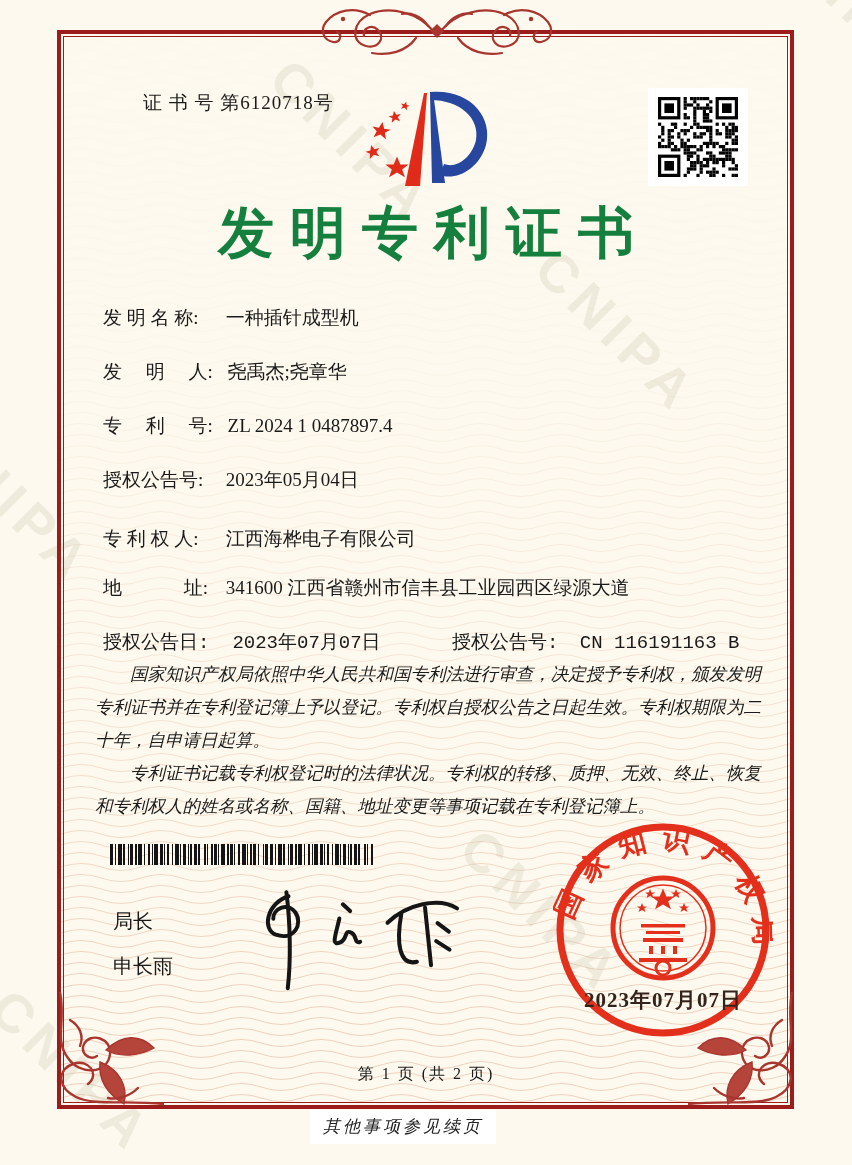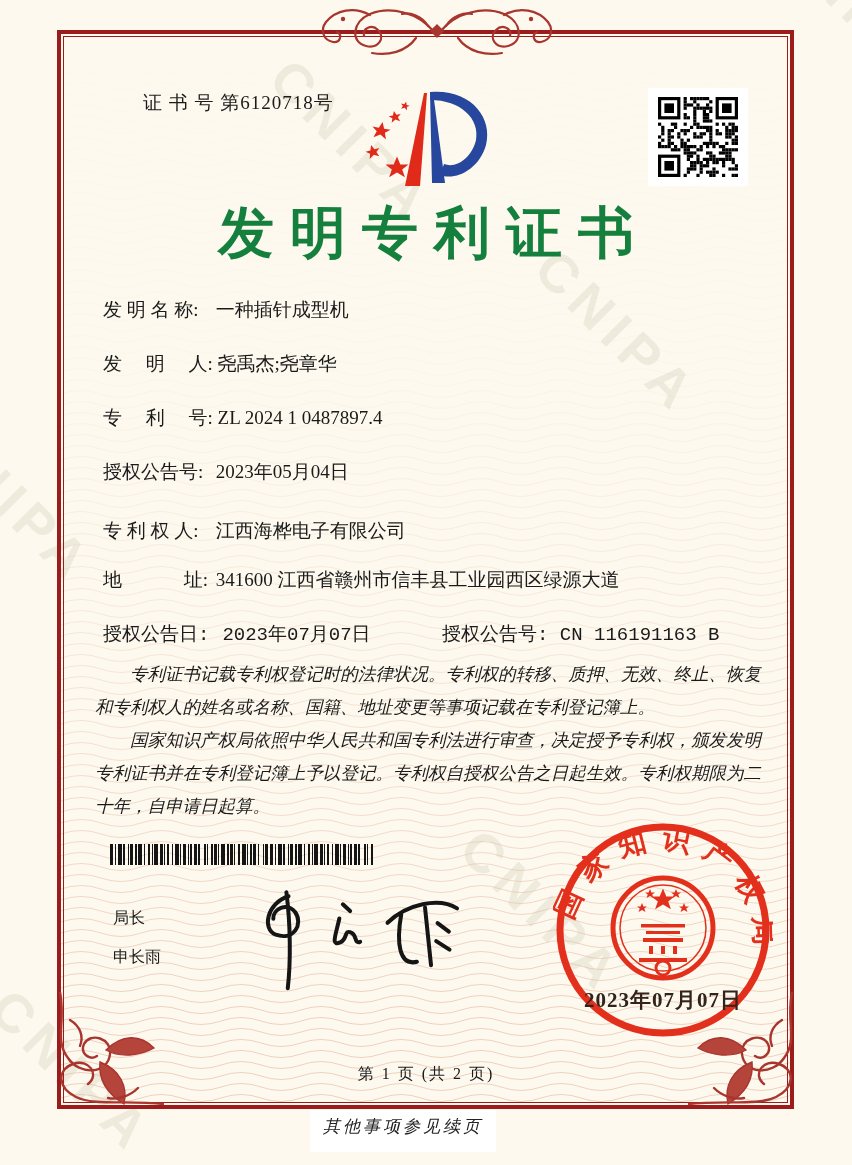--- a/index.html
+++ b/index.html
@@ -44,51 +44,51 @@
   .qr-box{left:648px;top:88px;width:100px;height:98px;background:#ffffff;}
   .qr-box svg{margin:9px 10px;display:block;}
   .title{
     left:0;top:196px;width:852px;text-align:center;
     font-size:56px;font-weight:bold;letter-spacing:16px;text-indent:16px;
     color:#15803d;
   }
 
   
   .row{left:103px;width:660px;font-size:19px;white-space:nowrap;}
-  .row .lab{display:inline-block;min-width:108px;}
-  .row .val{}
+  .row .lab{display:inline-block;min-width:108px;margin-top:8px;}
+  .row .val{margin-left:10px;}
   .row .lab2{margin-left:60px;}
 
   
   .paras{
     left:95px;top:658px;width:666px;
     font-size:17.5px;font-style:italic;line-height:33px;
     text-align:justify;
   }
   .paras p{margin:0;text-indent:2em;}
 
   
   .barcode{left:110px;top:844px;}
 
   
-  .signer{left:113px;top:908px;font-family:"Liberation Sans", sans-serif;font-size:16px;}
+  .signer{left:113px;top:908px;font-family:"Liberation Sans", sans-serif;font-size:20px;}
   .signer div{margin-bottom:18px;}
   .signature{left:238px;top:882px;transform:rotate(-2deg);}
 
   
   .seal{left:553px;top:820px;width:220px;height:220px;}
   .seal-date{
     left:568px;top:986px;width:190px;text-align:center;
     font-size:21px;color:#33231a;letter-spacing:1px;font-weight:bold;
   }
 
   
   .page-info{left:0;top:1064px;width:852px;text-align:center;font-size:16px;letter-spacing:2px;font-family:Liberation Serif, serif;}
   .cont-box{
-    left:310px;top:1110px;width:186px;height:42px;line-height:34px;
+    left:310px;top:1110px;width:186px;height:34px;line-height:34px;
     background:#ffffff;text-align:center;
     font-size:17px;font-style:italic;letter-spacing:3px;color:#222;
   }
 
   .ornament{pointer-events:none;}
 </style>
 </head>
 <body>
 
 <div class="abs waves-wrap">
@@ -504,22 +504,22 @@
   <span class="val">341600 江西省赣州市信丰县工业园西区绿源大道</span>
 </div>
 <div class="abs row" style="top:621px;font-family:Liberation Mono, monospace;">
   <span class="lab">授权公告日:</span>
   <span class="val">2023年07月07日</span>
   <span class="lab2">授权公告号:</span>
   <span class="val">CN 116191163 B</span>
 </div>
 
 <div class="abs paras">
+  <p>国家知识产权局依照中华人民共和国专利法进行审查，决定授予专利权，颁发发明专利证书并在专利登记簿上予以登记。专利权自授权公告之日起生效。专利权期限为二十年，自申请日起算。</p>
   <p>专利证书记载专利权登记时的法律状况。专利权的转移、质押、无效、终止、恢复和专利权人的姓名或名称、国籍、地址变更等事项记载在专利登记簿上。</p>
-  <p>国家知识产权局依照中华人民共和国专利法进行审查，决定授予专利权，颁发发明专利证书并在专利登记簿上予以登记。专利权自授权公告之日起生效。专利权期限为二十年，自申请日起算。</p>
 </div>
 
 <svg class="abs barcode" width="264" height="21" viewBox="0 0 264 21">
   <line x1="0" y1="10.5" x2="264" y2="10.5" stroke="#141414" stroke-width="21" stroke-dasharray="3 2 1 2 4 1 2 3 1 1 3 2 2 1 4 2 1 3 2 2 1 1 4 2 3 1 1 2 2 3 1 2 4 1 1 2 3 2 1 1 2 2 3 1 2 4 2 1 1 3 2 1 3 1 1 2 4 2 2 1 3 1 1 3 2 2 4 1 1 2 2 1 3 2 1 4 1 1 3 2"></line>
 </svg>
 
 <div class="abs signer">
   <div>局长</div>
   <div>申长雨</div>
 </div>

